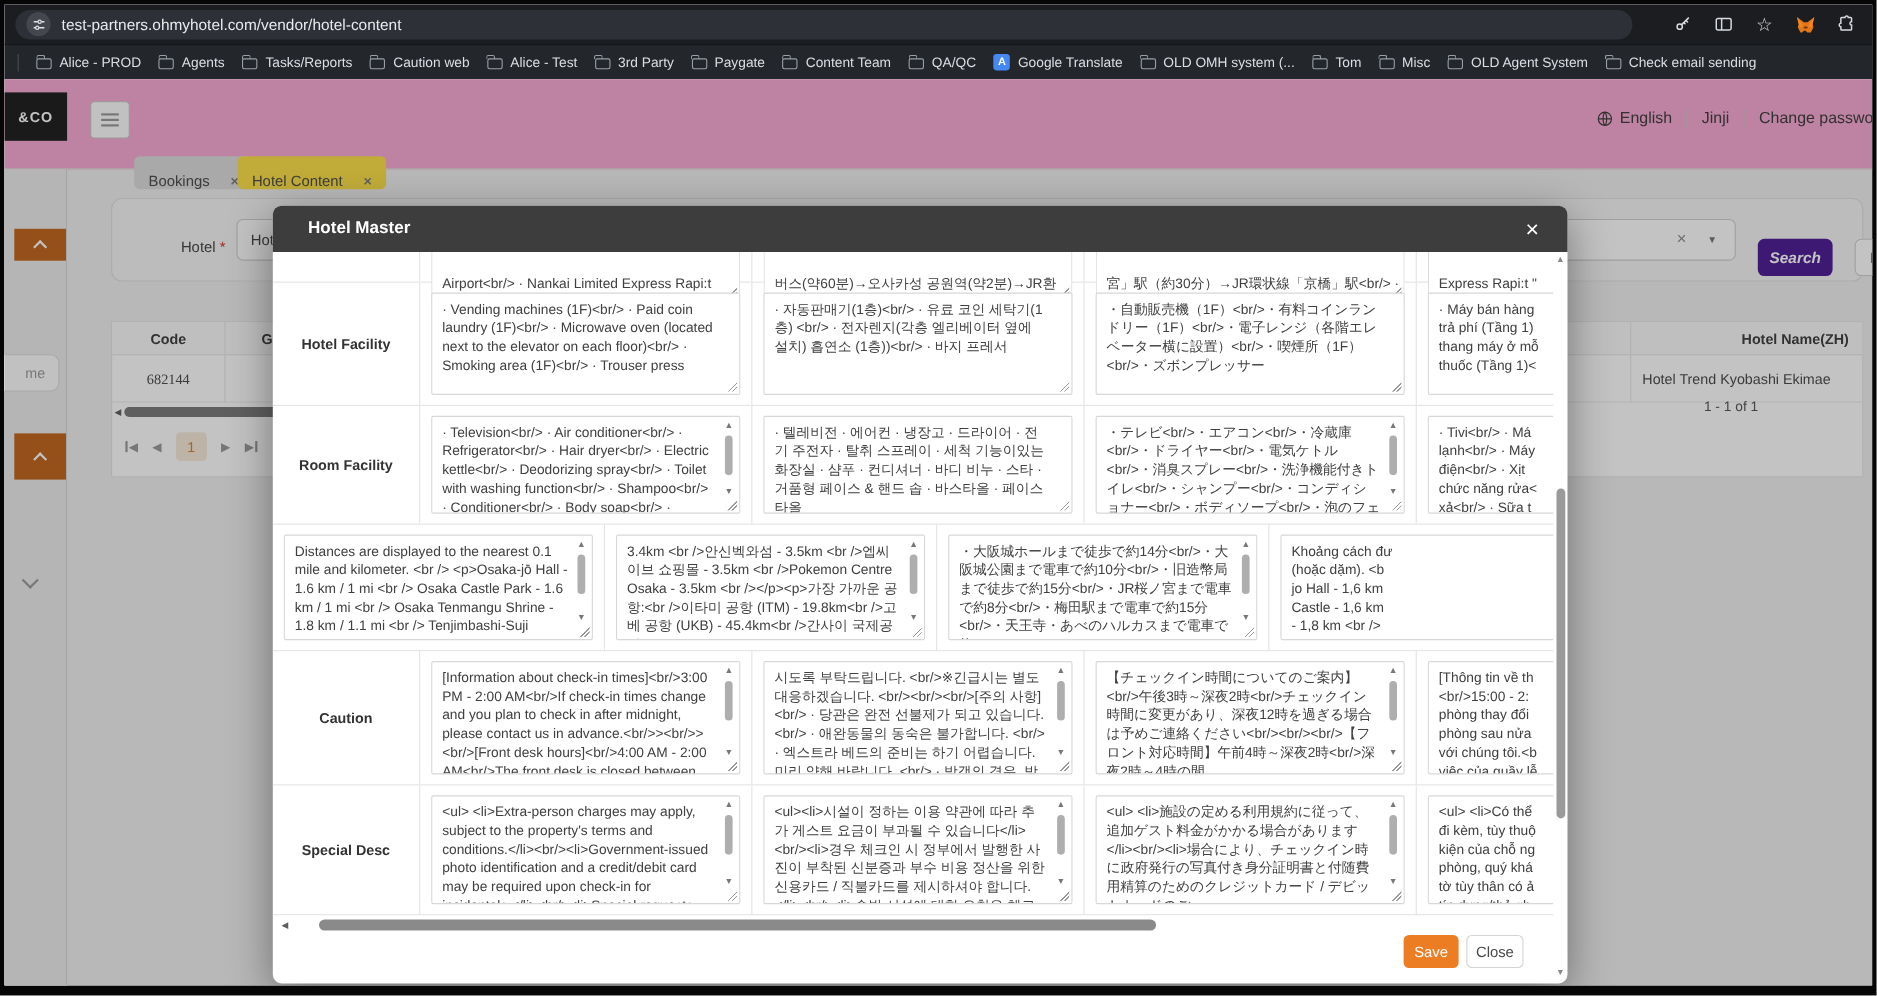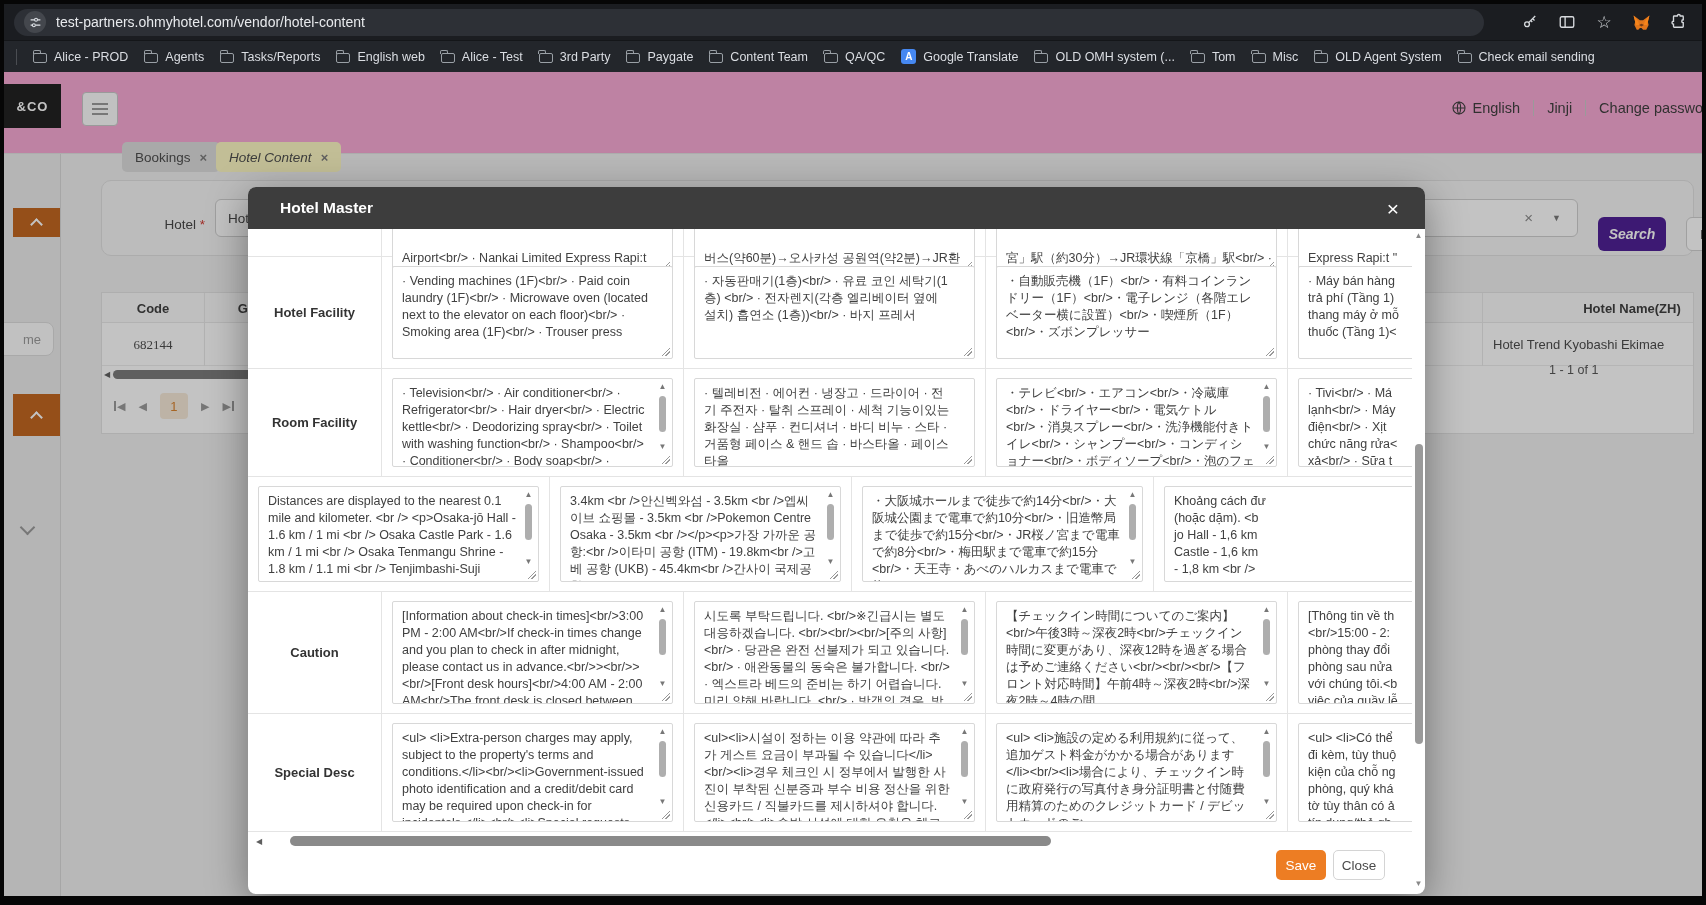--- a/index.html
+++ b/index.html
@@ -47,25 +47,25 @@
     border:1px solid #dcdcdc; border-radius:8px; color:#9a9a9a; font-size:13px;
     display:flex; align-items:center; justify-content:flex-end; padding-right:12px; }
   .sb-orange { position:absolute; left:9px; right:0; background:#c2641d; display:flex; align-items:center; justify-content:center; }
   .sb-orange.one { top:54px; height:29px; }
   .sb-orange.two { top:240px; height:42px; }
   .chev { width:9px; height:9px; border-top:2px solid #fff; border-left:2px solid #fff; transform:rotate(45deg); margin-top:4px; }
   .chev-down { position:absolute; top:368px; left:18px; width:11px; height:11px;
     border-right:2px solid #9a9a9a; border-bottom:2px solid #9a9a9a; transform:rotate(45deg); }
 
   
-  .tab { position:absolute; top:70px; height:30px; border-radius:5px; display:flex; align-items:center;
-    gap:9px; padding:0 13px; font-size:13.5px; color:#4b4b4b; }
+  .tab { position:absolute; top:70px; height:30px; border-radius:5px; display:flex; align-items:flex-end;
+    gap:19px; padding:0 13px; font-size:13.5px; color:#4b4b4b; }
   .tab-x { color:#7a7a7a; font-weight:bold; font-size:13px; }
   .tab1 { left:118px; background:#dcdcdc; }
-  .tab2 { left:212px; background:#fef9c3;font-style:italic; }
+  .tab2 { left:212px; background:#fde047; }
 
   .filter-panel { position:absolute; left:97px; top:108px; right:8px; height:76px;
     background:#f6f6f6; border:1px solid #e0e0e0; border-radius:10px; }
   .f-label { position:absolute; left:20px; top:36px; width:83px; text-align:right; font-size:13.5px; color:#444; }
   .req { color:#d0342c; }
   .f-input { position:absolute; left:113px; top:18px; width:1363px; height:38px; background:#fff;
     border:1px solid #cfcfcf; border-radius:6px; font-size:13.5px; color:#444;
     display:flex; align-items:center; padding:0 12px; }
   .f-clear { position:absolute; right:44px; top:9px; color:#8a8a8a; font-size:15px; }
   .f-caret { position:absolute; right:16px; top:13px; color:#777; font-size:9px; }
@@ -188,21 +188,21 @@
     <span class="bm">
         <span class="folder"></span>
         <span>Agents</span>
       </span>
     <span class="bm">
         <span class="folder"></span>
         <span>Tasks/Reports</span>
       </span>
     <span class="bm">
         <span class="folder"></span>
-        <span>English web</span>
+        <span>Caution web</span>
       </span>
     <span class="bm">
         <span class="folder"></span>
         <span>Alice - Test</span>
       </span>
     <span class="bm">
         <span class="folder"></span>
         <span>3rd Party</span>
       </span>
     <span class="bm">

